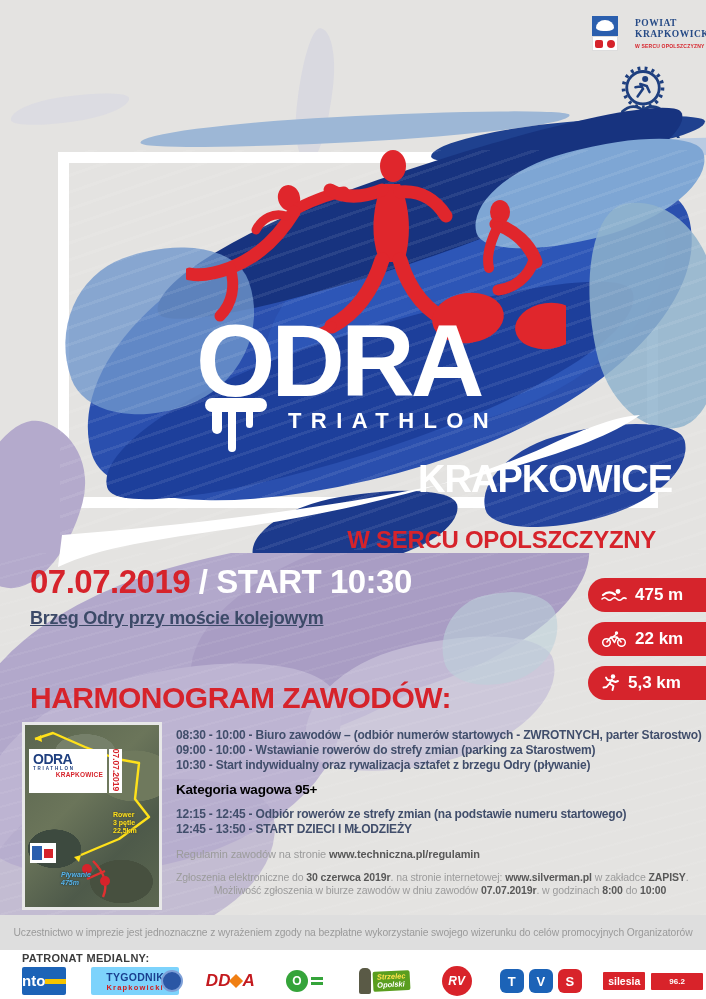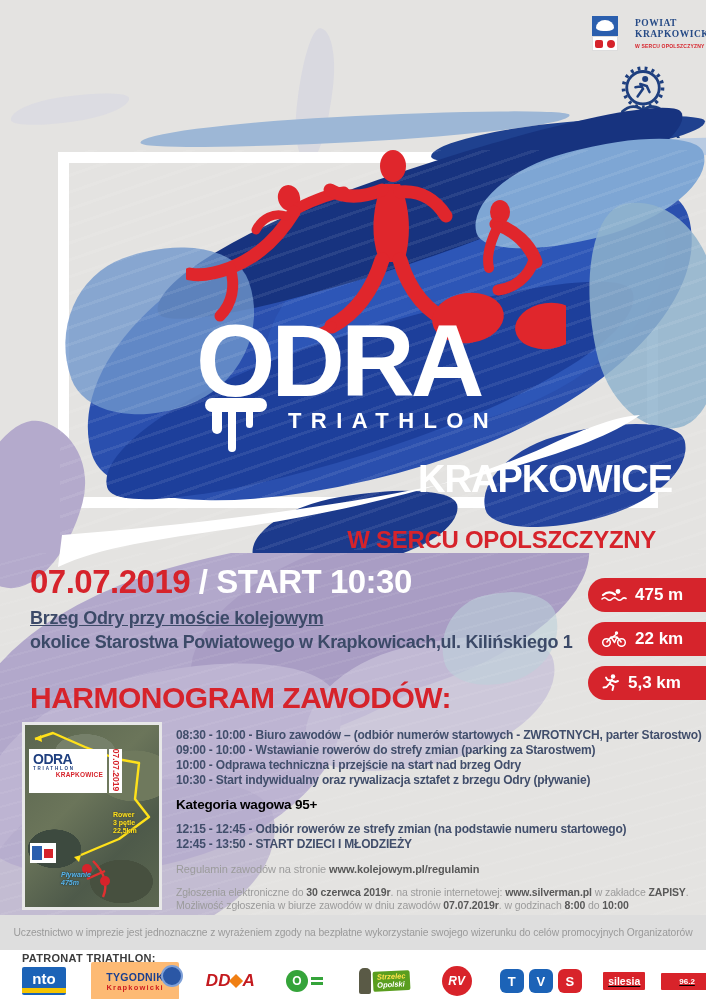--- a/index.html
+++ b/index.html
@@ -161,21 +161,20 @@
     <div class="stroke" style="left:-20px;top:230px;width:300px;height:160px;background:#b5abcc;transform:rotate(-12deg);opacity:.7;"></div>
     <div class="stroke" style="left:440px;top:40px;width:120px;height:90px;background:#bcd0da;transform:rotate(-15deg);opacity:.6;"></div>
     <div class="abs" style="left:0;top:0;width:706px;height:362px;
          background:repeating-linear-gradient(-15deg, rgba(255,255,255,.06) 0 2px, transparent 2px 13px);"></div>
   </div>
 
   <div class="daterow">
     <span class="red">07.07.2019</span><span class="white"> / START 10:30</span>
   </div>
   <div class="loc" style="top:608px;text-decoration:underline;">Brzeg Odry przy moście kolejowym</div>
-  <div class="loc" style="top:632px;">okolice Starostwa Powiatowego w Krapkowicach,ul. Kilińskiego 1</div>
 
   <div class="pill" style="top:578px;">
     <svg width="26" height="14" viewBox="0 0 26 14">
       <circle cx="17" cy="3.5" r="2.4" fill="#fff"></circle>
       <path d="M2,7 C6,3.5 10,3.5 14,6.5" stroke="#fff" stroke-width="2.2" fill="none" stroke-linecap="round"></path>
       <path d="M1,11 q2.5,-2.5 5,0 q2.5,2.5 5,0 q2.5,-2.5 5,0 q2.5,2.5 5,0 q2,-2 4,-0.5" stroke="#fff" stroke-width="1.6" fill="none" stroke-linecap="round"></path>
     </svg>
     <span>475 m</span>
   </div>
   <div class="pill" style="top:622px;">
@@ -222,48 +221,47 @@
 475m</div>
     <div class="mcrest">
       <span style="width:10px;height:14px;background:#2b5fae;display:inline-block;"></span>
       <span style="width:9px;height:9px;background:#d6232b;display:inline-block;"></span>
     </div>
   </div>
 
   <div class="sched">
     <div>08:30 - 10:00 - Biuro zawodów – (odbiór numerów startowych - ZWROTNYCH, parter Starostwo)</div>
     <div>09:00 - 10:00 - Wstawianie rowerów do strefy zmian (parking za Starostwem)</div>
-    <div>10:00 - Odprawa techniczna i przejście na start nad brzeg Odry</div>
     <div>10:30 - Start indywidualny oraz rywalizacja sztafet z brzegu Odry (pływanie)</div>
     <div class="kat">Kategoria wagowa 95+</div>
     <div>12:15 - 12:45 - Odbiór rowerów ze strefy zmian (na podstawie numeru startowego)</div>
     <div>12:45 - 13:50 - START DZIECI I MŁODZIEŻY</div>
     <div class="gray" style="margin-top:10px;font-size:11px;">
-      <span>Regulamin zawodów na stronie </span><b>www.kolejowym.pl/regulamin</b>
+      <span>Regulamin zawodów na stronie </span><b>www.techniczna.pl/regulamin</b>
     </div>
     <div class="gray" style="margin-top:9px;line-height:13px;">
       <span>Zgłoszenia elektroniczne do </span><b>30 czerwca 2019r</b><span>. na stronie internetowej: </span><b>www.silverman.pl</b><span> w zakładce </span><b>ZAPISY</b><span>.</span>
     </div>
-    <div class="gray" style="line-height:13px;">
+    <div class="gray" style="line-height:13px;text-align:center;">
       <span>Możliwość zgłoszenia w biurze zawodów w dniu zawodów </span><b>07.07.2019r</b><span>. w godzinach </span><b>8:00</b><span> do </span><b>10:00</b>
     </div>
   </div>
 
   <div class="disc">
     <span>Uczestnictwo w imprezie jest jednoznaczne z wyrażeniem zgody na bezpłatne wykorzystanie swojego wizerunku do celów promocyjnych Organizatorów</span>
   </div>
 
   <div class="footer">
-    <div class="pmh">PATRONAT TRIATHLON:</div>
+    <div class="pmh">PATRONAT MEDIALNY:</div>
     <div class="logorow">
-      <div class="lg" style="width:44px;height:28px;background:#1c63b7;flex-direction:column;border-radius:2px;">
+      <div class="lg" style="width:44px;height:28px;background:#1c63b7;flex-direction:row;border-radius:2px;">
         <span style="color:#fff;font-weight:bold;font-size:15px;line-height:18px;">nto</span>
         <span style="width:100%;height:5px;background:#f5c400;display:block;"></span>
       </div>
-      <div class="lg" style="width:88px;height:38px;background:#fdba74;position:relative;flex-direction:column;border-radius:2px;text-align:right;">
+      <div class="lg" style="width:88px;height:28px;background:#7dd3fc;position:relative;flex-direction:column;border-radius:2px;text-align:right;">
         <span style="color:#1a3f8f;font-weight:bold;font-size:10.5px;letter-spacing:0.3px;">TYGODNIK</span>
         <span style="color:#d02020;font-weight:bold;font-size:7.5px;letter-spacing:1.2px;">Krapkowicki</span>
         <span style="position:absolute;right:-4px;top:3px;width:22px;height:22px;border-radius:50%;background:#2b57a5;border:2px solid #7ea0d8;box-sizing:border-box;"></span>
       </div>
       <div class="lg" style="width:52px;height:28px;">
         <span style="color:#c41a1f;font-weight:bold;font-style:italic;font-size:17px;">DD</span>
         <span style="width:10px;height:10px;background:#f07f13;transform:rotate(45deg);margin:0 1px;display:inline-block;"></span>
         <span style="color:#c41a1f;font-weight:bold;font-style:italic;font-size:17px;">A</span>
       </div>
       <div class="lg" style="width:46px;height:28px;gap:3px;">
@@ -281,21 +279,21 @@
         </span>
       </div>
       <div class="lg" style="width:30px;height:30px;border-radius:50%;background:#d8232a;">
         <span style="color:#fff;font-weight:bold;font-style:italic;font-size:12px;">RV</span>
       </div>
       <div class="lg" style="width:88px;height:26px;gap:5px;">
         <span style="width:24px;height:24px;border-radius:6px;background:#1c63b7;color:#fff;font-weight:bold;font-size:13px;display:flex;align-items:center;justify-content:center;">T</span>
         <span style="width:24px;height:24px;border-radius:6px;background:#1c63b7;color:#fff;font-weight:bold;font-size:13px;display:flex;align-items:center;justify-content:center;">V</span>
         <span style="width:24px;height:24px;border-radius:6px;background:#d8232a;color:#fff;font-weight:bold;font-size:13px;display:flex;align-items:center;justify-content:center;">S</span>
       </div>
-      <div class="lg" style="width:80px;height:20px;gap:16px;text-decoration:underline;">
+      <div class="lg" style="width:80px;height:20px;gap:6px;">
         <span style="width:16px;height:20px;border-radius:6px 0 0 6px;background:repeating-linear-gradient(55deg,#2f5fb0 0 3px,#ffffff 3px 5px);display:inline-block;"></span>
         <span style="background:#d8232a;color:#fff;font-weight:bold;font-size:10.5px;padding:3px 5px;border-radius:1px;">silesia</span>
         <span style="background:#d8232a;color:#fff;font-weight:bold;font-size:8px;padding:4px 18px;border-radius:1px;">96.2</span>
       </div>
     </div>
   </div>
 
 </div>
 
 </body></html>

